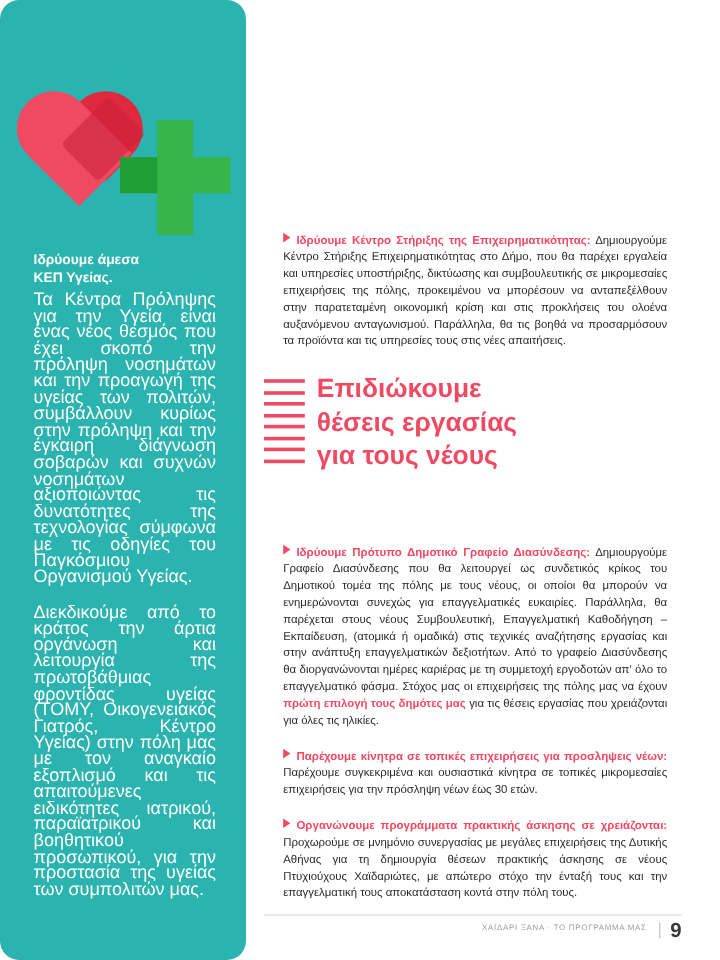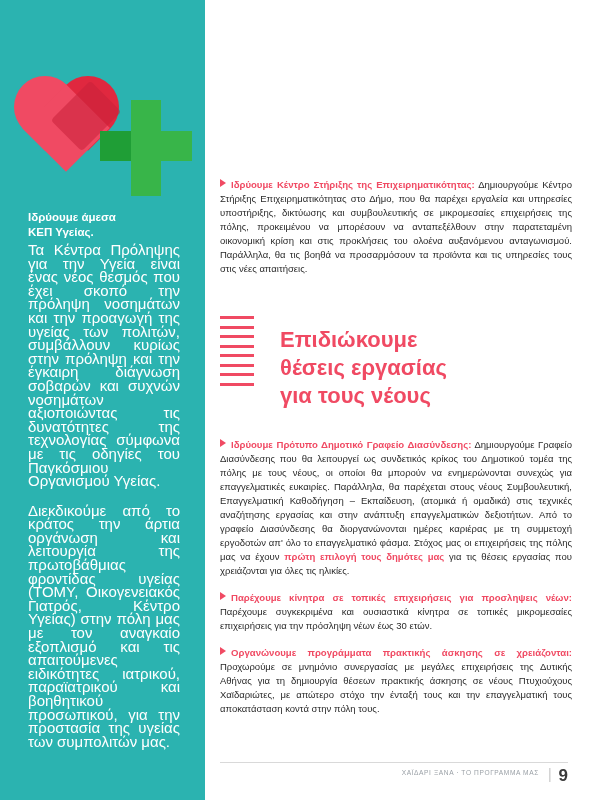--- a/index.html
+++ b/index.html
@@ -15,20 +15,21 @@
     overflow: hidden;
     background: #ffffff;
   }
 
   
   #left-col {
     position: absolute;
     left: 0; top: 0;
     width: 205px; height: 800px;
     background: #2bb3b0;
+    border-radius: 16px;
   }
   #left-col-inner {
     position: absolute;
     left: 28px; top: 210px;
     width: 152px;
   }
   .lc-head {
     color: #ffffff;
     font-size: 11.5px;
     line-height: 15px;
@@ -150,21 +151,21 @@
     border-top: 4px solid transparent;
     border-bottom: 4px solid transparent;
     margin-right: 5px;
     vertical-align: 1px;
   }
   .body-text {
     color: #2a2a2a;
     font-size: 9.5px;
     line-height: 14px;
     text-align: justify;
-    margin: 0;
+    margin: 16px;
   }
   .body-text .hl {
     color: #f04a63;
     font-weight: bold;
   }
 
   #sec1-body {
     position: absolute;
     left: 0; top: 178px;
     width: 352px;
@@ -186,21 +187,21 @@
     background: #f04a63;
     margin-bottom: 6.5px;
   }
   .h-red-big {
     position: absolute;
     left: 44px; top: 0;
     color: #f04a63;
     font-size: 22px;
     font-weight: bold;
     line-height: 28px;
-    margin: 16px;
+    margin: 0;
     width: 300px;
   }
 
   #sec2-body {
     position: absolute;
     left: 0; top: 438px;
     width: 352px;
   }
 
   

